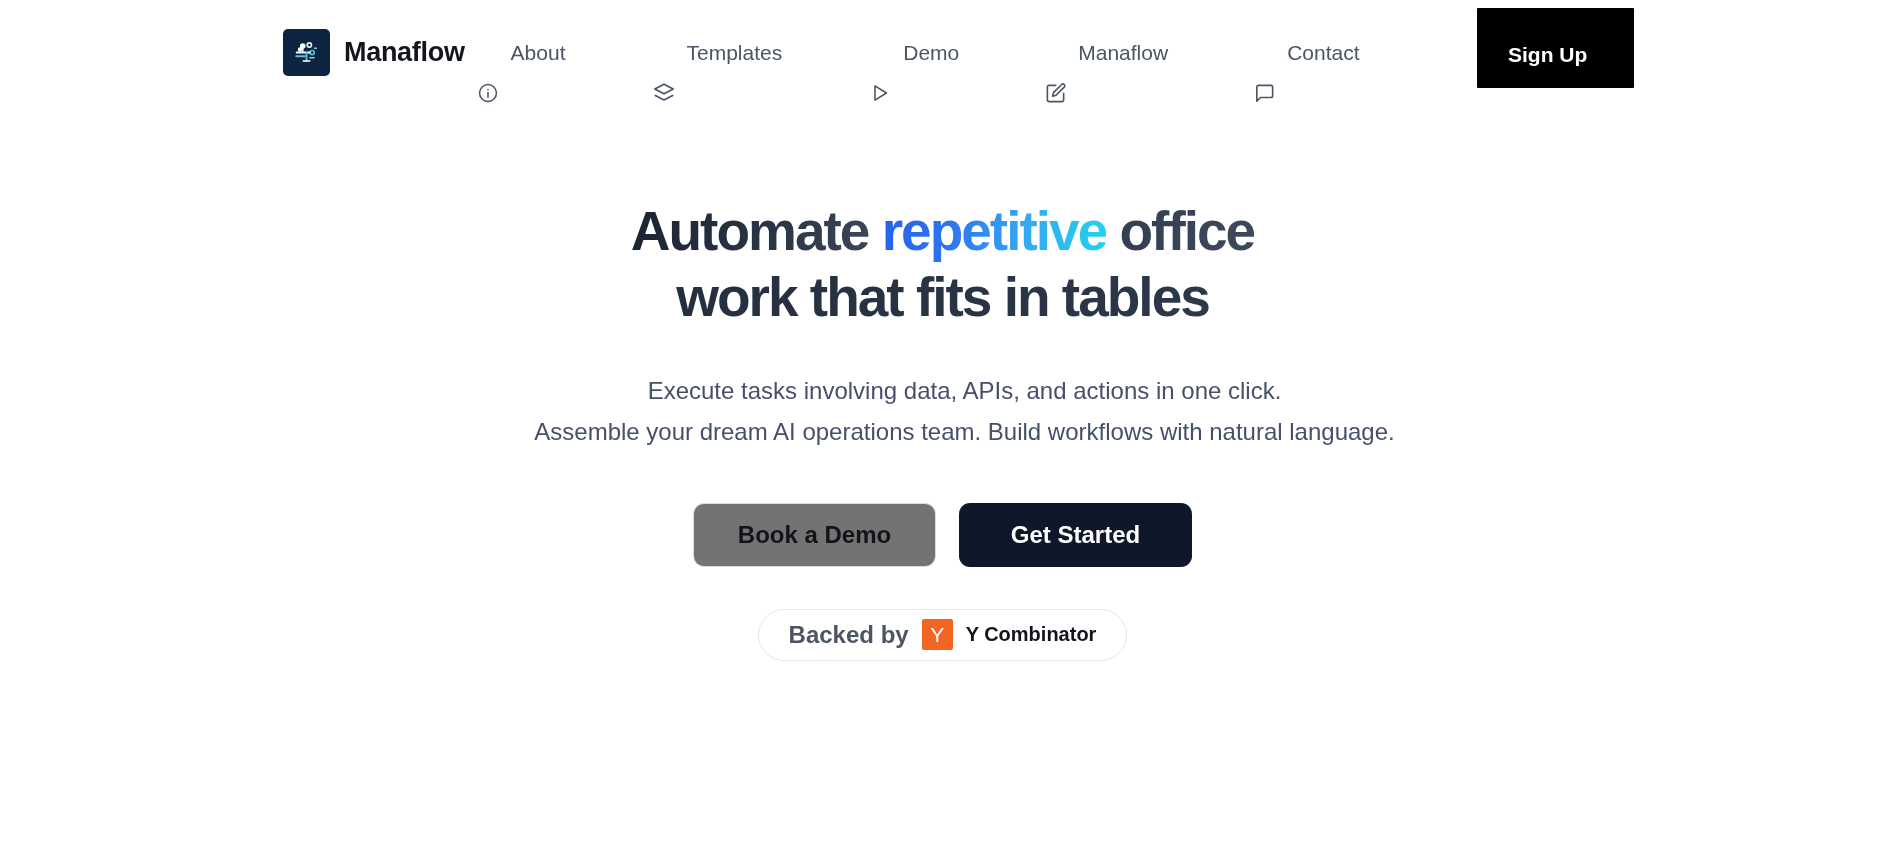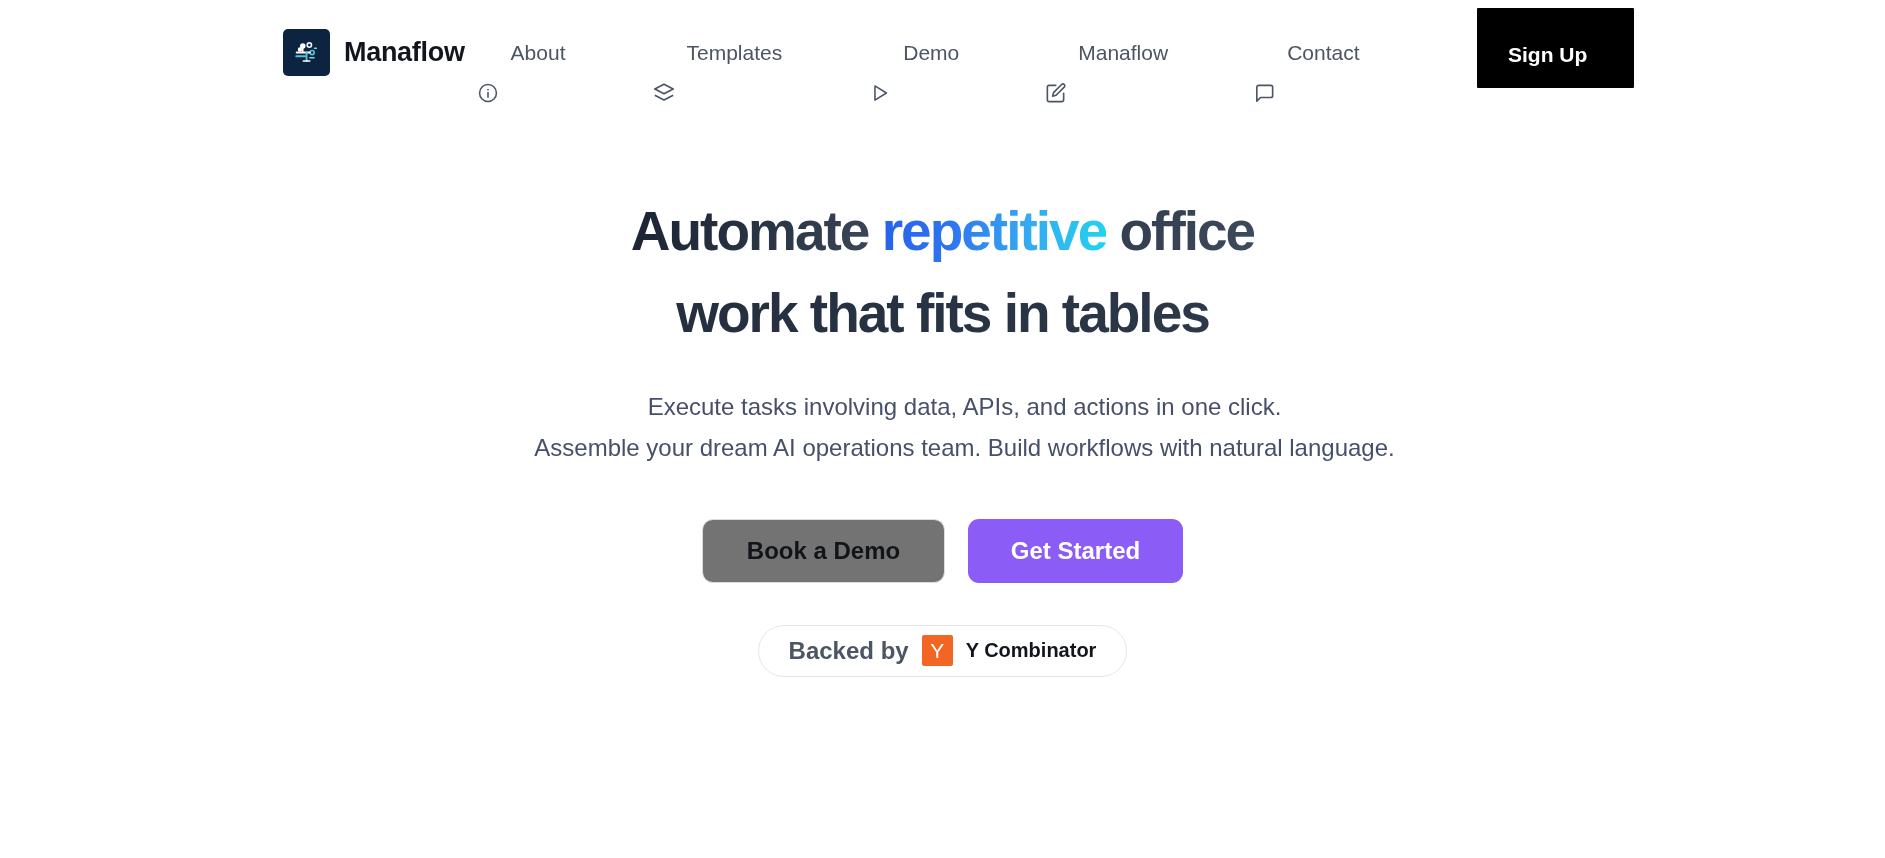--- a/index.html
+++ b/index.html
@@ -113,21 +113,21 @@
 
   .headline {
     margin-top: 100px;
     font-size: 55px;
     font-weight: 700;
     line-height: 0.98;
     letter-spacing: -2px;
     color: #2c3647;
   }
   .headline .ln1 { display: block; }
-  .headline .ln2 { display: block; margin-top: 28px; }
+  .headline .ln2 { display: block; margin-top: 12px; }
 
   .word-dark-a {
     background: linear-gradient(100deg, #1b2433 0%, #2a3546 58%, #3d4a5c 100%);
     -webkit-background-clip: text;
     background-clip: text;
     color: transparent;
   }
   .word-grad {
     background: linear-gradient(92deg, #2563eb 0%, #2f74ef 30%, #35a8f2 64%, #22d3ee 100%);
     -webkit-background-clip: text;
@@ -168,22 +168,22 @@
     align-items: center;
     justify-content: center;
   }
   .btn-outline {
     width: 243px;
     background: #737373;
     color: #111418;
     border: 1.5px solid #d8dde4;
   }
   .btn-solid {
-    width: 215px;
-    background: #8b5cf6;
+    width: 233px;
+    background: #0f172a;
     color: #ffffff;
     border: none;
   }
 
   .backed {
     margin-top: 42px;
     display: inline-flex;
     align-items: center;
     gap: 13px;
     height: 52px;

